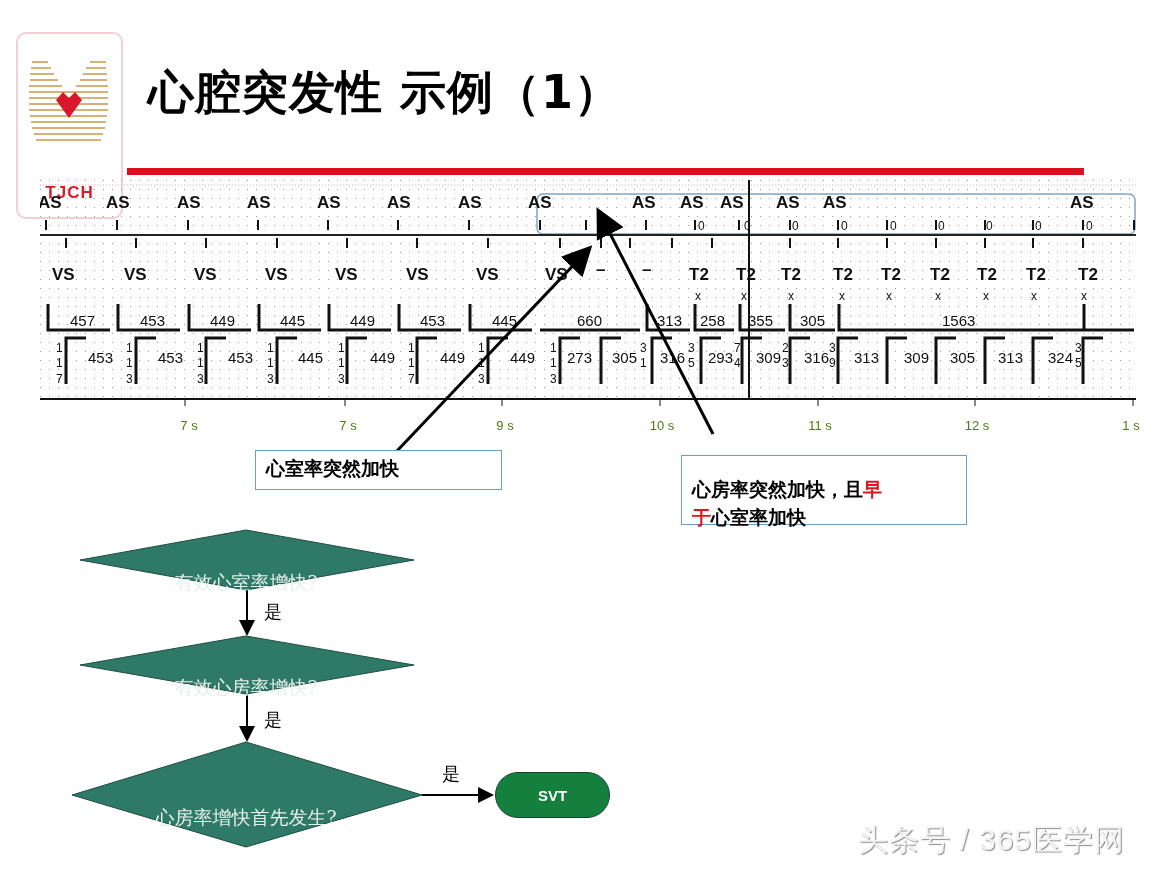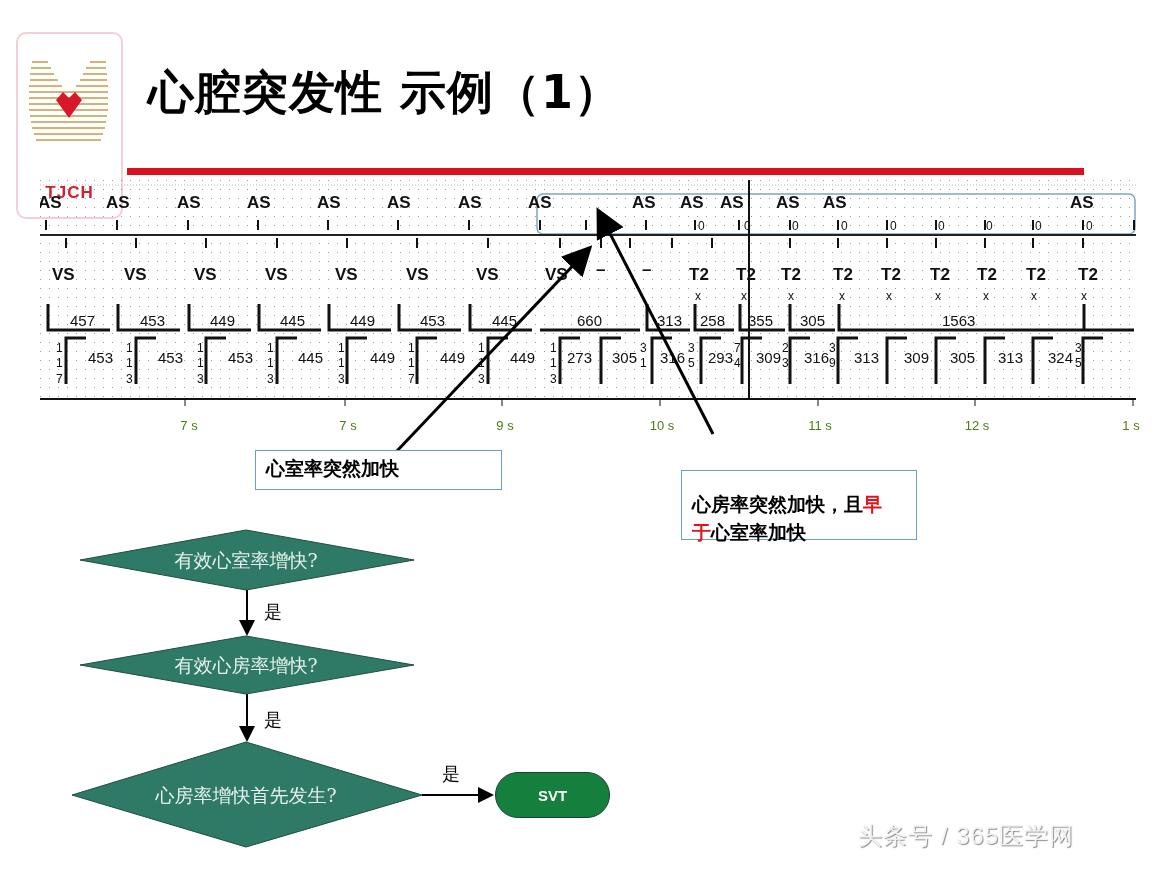--- a/index.html
+++ b/index.html
@@ -6,24 +6,24 @@
   body { width: 1164px; height: 869px; background: #ffffff; position: relative; overflow: hidden; font-family: "Liberation Sans", "DejaVu Sans", sans-serif; }
   .logo { position: absolute; left: 16px; top: 32px; width: 107px; height: 187px; border: 2px solid #f2d0d6; border-radius: 10px; background: #fff; }
   .logo svg { position: absolute; left: 0; top: 0; }
   .logo-text { position: absolute; left: 0; width: 100%; bottom: 14px; text-align: center; font-weight: bold; color: #d21f2a; font-size: 17px; letter-spacing: 1px; }
   .title { position: absolute; left: 148px; top: 62px; font-size: 46px; font-weight: bold; color: #000; font-family: "DejaVu Sans", sans-serif; letter-spacing: 1px; }
   .title-rule { position: absolute; left: 127px; top: 168px; width: 957px; height: 7px; background: #d9101e; }
   .strip { position: absolute; left: 40px; top: 180px; width: 1096px; height: 230px; }
   .axis-label { position: absolute; top: 418px; font-size: 13px; color: #4d7c0f; transform: translateX(-50%); }
   .callout { position: absolute; background: #fff; border: 1px solid #6a9ec2; font-weight: bold; font-size: 19px; color: #000; padding: 20px 10px; line-height: 28px; }
   .red { color: #e1141c; }
-  .flow-text { position: absolute; color: #e6f0ec; font-size: 19px; font-family: "DejaVu Serif", serif; text-align: right; transform: translate(-50%, -50%); white-space: nowrap; }
+  .flow-text { position: absolute; color: #e6f0ec; font-size: 19px; font-family: "DejaVu Serif", serif; text-align: right; transform: translate(-50%, -50%); white-space: nowrap; margin-top: 22px; }
   .yes { position: absolute; font-size: 18px; color: #000; font-family: "DejaVu Serif", serif; }
   .svt { position: absolute; left: 495px; top: 772px; width: 115px; height: 46px; background: #15803d; border: 1px solid #1c3f35; border-radius: 23px; color: #fff; font-weight: bold; font-size: 15px; display: flex; align-items: center; justify-content: center; }
-  .watermark { position: absolute; left: 858px; top: 820px; font-size: 24px; color: #f4f4f4; text-shadow: 1px 1px 1px #8a8a8a, -1px -1px 0 #ffffff; letter-spacing: 1px; }
+  .watermark { position: absolute; left: 858px; top: 820px; font-size: 30px; color: #f4f4f4; text-shadow: 1px 1px 1px #8a8a8a, -1px -1px 0 #ffffff; letter-spacing: 1px; }
   .mk { font-size: 17px; font-weight: bold; fill: #111; font-family: "Liberation Sans", sans-serif; }
   .num { font-size: 15px; fill: #111; font-family: "Liberation Sans", sans-serif; }
   .sm { font-size: 12px; fill: #111; font-family: "Liberation Sans", sans-serif; }
 </style>
 </head>
 <body>
 
 <div class="logo">
   <svg width="103" height="144">
     <g stroke="#d6b276" stroke-width="2">
@@ -313,21 +313,21 @@
         <path d="M0,0 L10,5 L0,10 Z" fill="#000"></path>
       </marker>
   </defs>
   <line x1="396" y1="452" x2="584" y2="254" stroke="#000" stroke-width="3" marker-end="url(#ah)"></line>
   <line x1="713" y1="434" x2="602" y2="218" stroke="#000" stroke-width="3" marker-end="url(#ah)"></line>
 </svg>
 
 <div class="callout" style="left:255px;top:450px;width:247px;height:40px;padding-top:4px">
   <span>心室率突然加快</span>
 </div>
-<div class="callout" style="left:681px;top:470px;width:236px;height:70px">
+<div class="callout" style="left:681px;top:455px;width:286px;height:70px">
   <span>心房率突然加快，且</span><span class="red">早</span><br>
   <span class="red">于</span><span>心室率加快</span>
 </div>
 
 <svg style="position:absolute;left:0;top:0" width="1164" height="869">
   <defs>
     <marker id="fa" markerWidth="8" markerHeight="8" refX="6" refY="4" orient="auto">
         <path d="M0,0 L8,4 L0,8 Z" fill="#000"></path>
       </marker>
   </defs>

